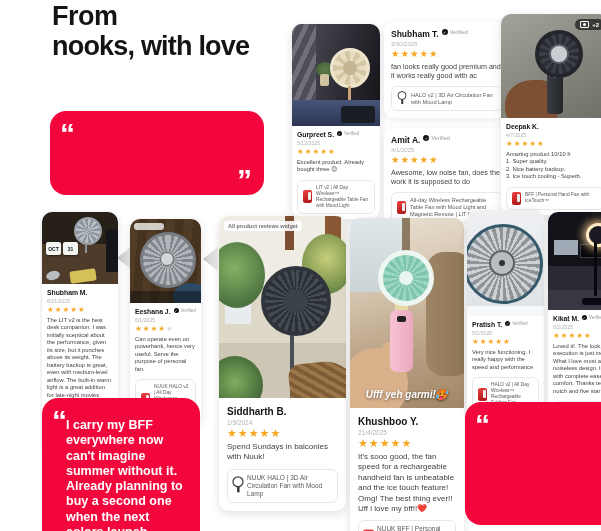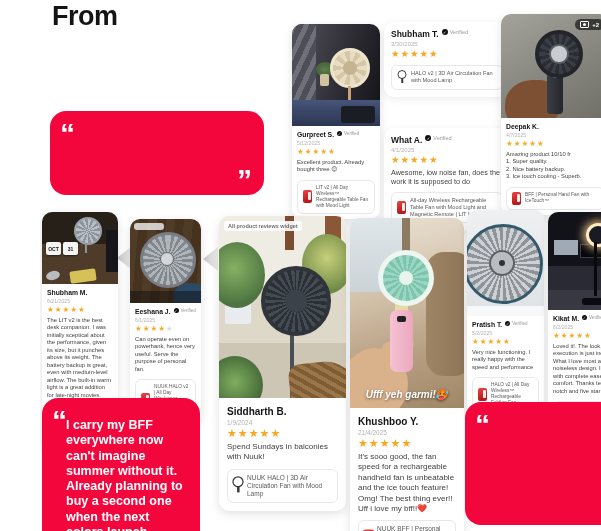--- a/index.html
+++ b/index.html
@@ -169,20 +169,21 @@
   .conn1{left:77px;top:246px;}
   .conn2{left:163px;top:247px;}
 </style>
 </head>
 <body>
 
 <div class="stage">
 
   <div class="headline">
     <span class="hl-pre">From</span>
+    <span class="hl-post">nooks, with love</span>
   </div>
 
   <div class="qbox q-top">
     <span class="qmark qo">“</span>
     <span class="qmark qc">”</span>
   </div>
 
   <div class="conn conn1"></div>
   <div class="conn conn2"></div>
 
@@ -218,31 +219,32 @@
     <div class="body">
       <div class="nrow">
           <span class="name">Shubham T.</span>
         <span class="vbadge">
             <span class="vck">✓</span>
             <span class="vtx">Verified</span>
           </span>
         </div>
       <div class="date">3/30/2025</div>
       <div class="stars"><span>★★★★★</span></div>
+      <div class="rtext">fan looks really good premium and it works really good with ac</div>
       <div class="ptag">
           <span class="thumb thumb-fan"></span>
           <span class="ptxt">HALO v2 | 3D Air Circulation Fan with Mood Lamp</span>
         </div>
     </div>
   </div>
 
   <div class="card s-md flat c-amit">
     <div class="body">
       <div class="nrow">
-          <span class="name">What A.</span>
+          <span class="name">Amit A.</span>
         <span class="vbadge">
             <span class="vck">✓</span>
             <span class="vtx">Verified</span>
           </span>
         </div>
       <div class="date">4/1/2025</div>
       <div class="stars"><span>★★★★★</span></div>
       <div class="rtext">Awesome, low noise fan, does the work it is supposed to do</div>
       <div class="ptag">
           <span class="thumb thumb-box"></span>

